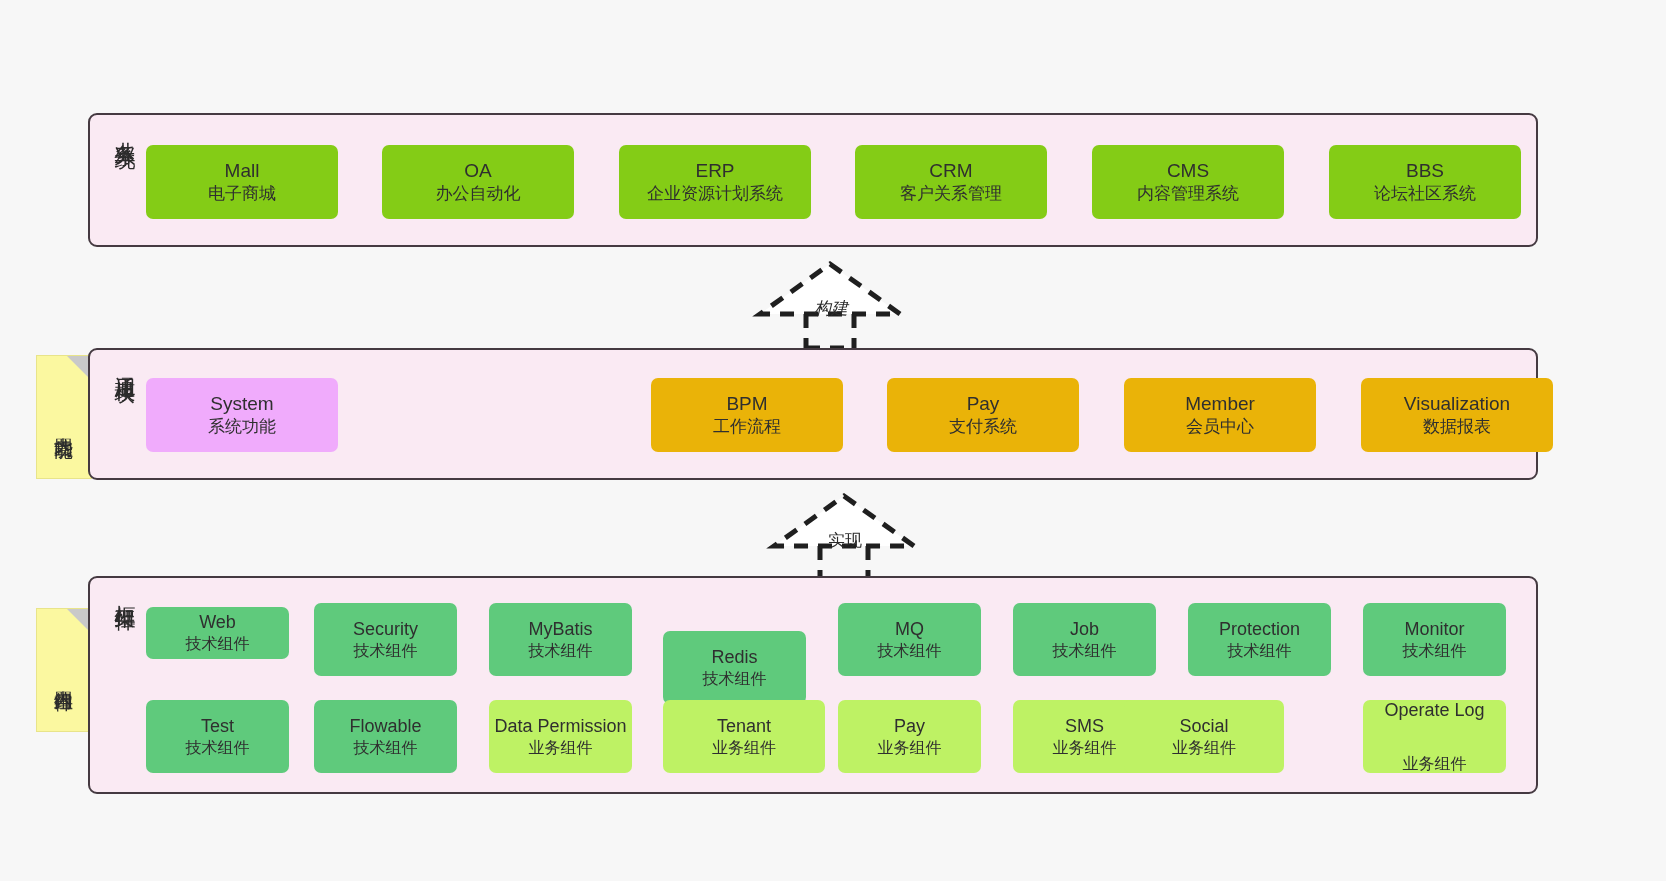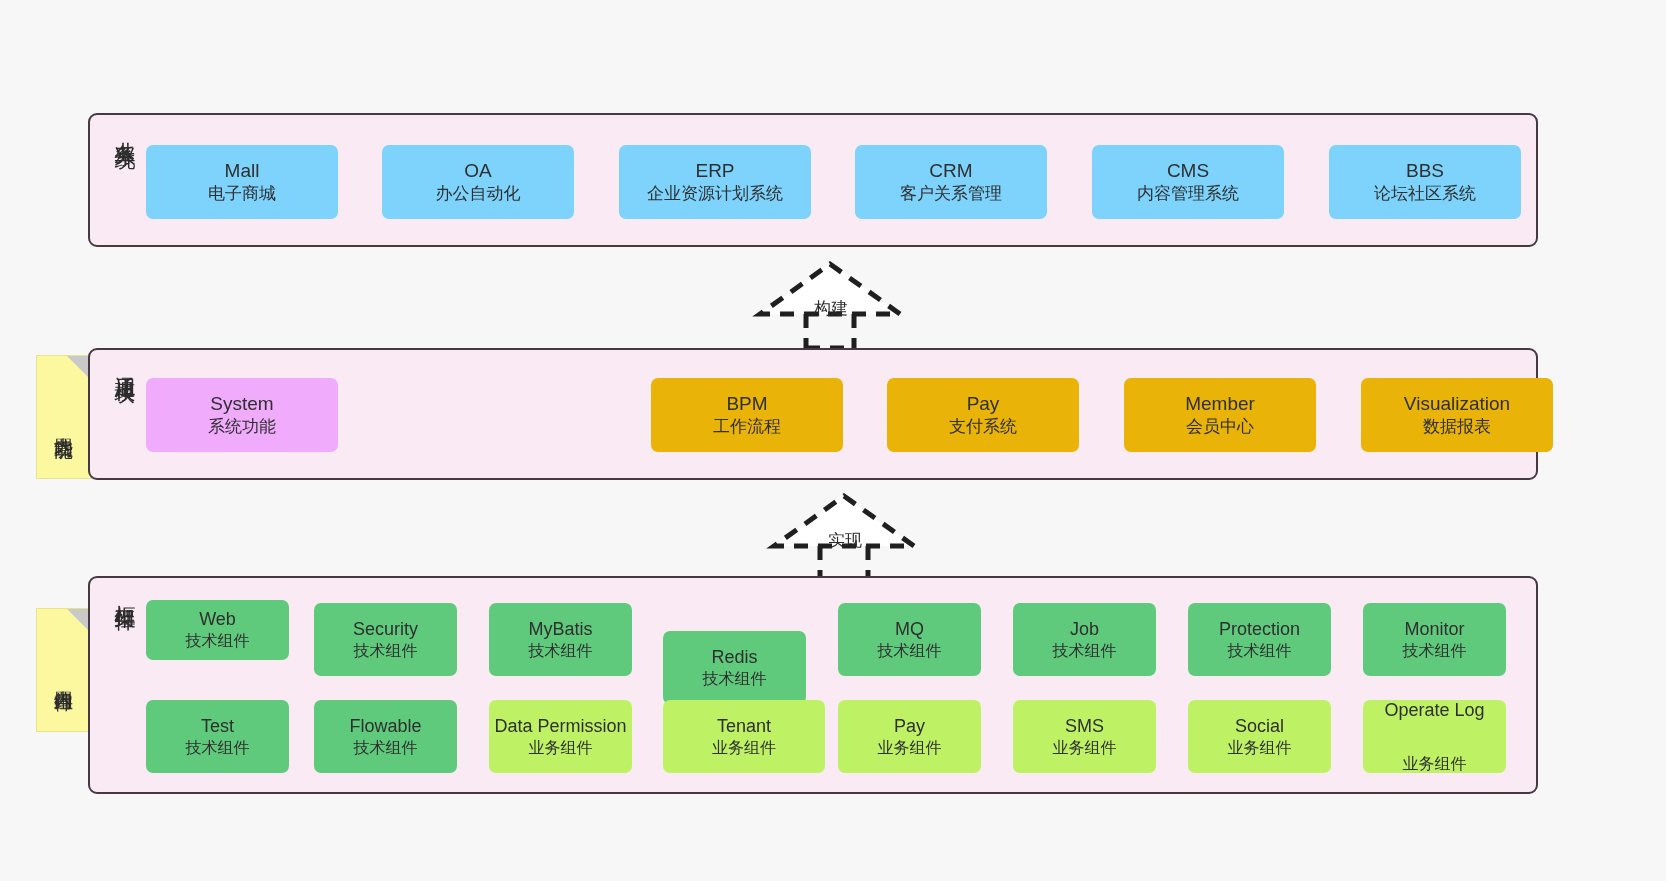--- a/index.html
+++ b/index.html
@@ -70,21 +70,21 @@
     align-items:center;
     justify-content:center;
     text-align:center;
     color:#2f2f2f;
     line-height:1.28;
   }
   .card .l1{font-size:19px;}
   .card .l2{font-size:17px;}
   .card.small .l1{font-size:18px;}
   .card.small .l2{font-size:16px;}
-  .c-blue{background:#7dd3fc;}
+  .c-blue{background:#84cc16;}
   .c-red{background:#f0abfc;}
   .c-pink{background:#eab308;margin-left:32px;}
   .c-green{background:#5fca7c;}
   .c-lgreen{background:#bef264;}
 
   
   .arrow{position:absolute;}
   .arrow svg{display:block;}
   .arrow .lbl{
     position:absolute;
@@ -130,21 +130,21 @@
 
   <div class="arrow" style="left:752px;top:258px;width:156px;height:92px;">
     <svg width="156" height="92" viewBox="0 0 156 92">
 
       <path d="M 78 6 L 148 56 L 8 56 Z" fill="#ffffff" stroke="#1f1f1f" stroke-width="5" stroke-dasharray="14,10" stroke-linejoin="miter"></path>
 
       <path d="M 54 56 L 54 90" fill="none" stroke="#1f1f1f" stroke-width="5" stroke-dasharray="14,10"></path>
       <path d="M 102 56 L 102 90" fill="none" stroke="#1f1f1f" stroke-width="5" stroke-dasharray="14,10"></path>
       <path d="M 54 90 L 102 90" fill="none" stroke="#1f1f1f" stroke-width="5" stroke-dasharray="14,10"></path>
     </svg>
-    <span class="lbl" style="left:62px;top:39px;">构建</span>
+    <span class="lbl" style="left:62px;top:39px;font-style:italic;">构建</span>
   </div>
 
   <div class="sticky" style="left:36px;top:355px;width:56px;height:124px;">
     <span class="fold"></span>
     <span>内置功能</span>
   </div>
 
   <div class="layer" style="left:88px;top:348px;width:1450px;height:132px;">
     <div class="layer-title">通用模块</div>
 
@@ -181,21 +181,21 @@
   </div>
 
   <div class="sticky" style="left:36px;top:608px;width:56px;height:124px;">
     <span class="fold"></span>
     <span>内置组件</span>
   </div>
 
   <div class="layer" style="left:88px;top:576px;width:1450px;height:218px;">
     <div class="layer-title">框架组件</div>
 
-    <div class="card small c-green" style="left:56px;top:22px;width:143px;height:60px;">
+    <div class="card small c-green" style="left:56px;top:29px;width:143px;height:52px;">
       <span class="l1">Web</span>
       <span class="l2">技术组件</span>
     </div>
     <div class="card small c-green" style="left:224px;top:25px;width:143px;height:73px;">
       <span class="l1">Security</span>
       <span class="l2">技术组件</span>
     </div>
     <div class="card small c-green" style="left:399px;top:25px;width:143px;height:73px;">
       <span class="l1">MyBatis</span>
       <span class="l2">技术组件</span>
@@ -238,21 +238,21 @@
       <span class="l2">业务组件</span>
     </div>
     <div class="card small c-lgreen" style="left:748px;top:122px;width:143px;height:73px;">
       <span class="l1">Pay</span>
       <span class="l2">业务组件</span>
     </div>
     <div class="card small c-lgreen" style="left:923px;top:122px;width:143px;height:73px;">
       <span class="l1">SMS</span>
       <span class="l2">业务组件</span>
     </div>
-    <div class="card small c-lgreen" style="left:1098px;top:122px;width:143px;height:73px;">
+    <div class="card small c-lgreen" style="left:1034px;top:122px;width:160px;height:73px;">
       <span class="l1">Social</span>
       <span class="l2">业务组件</span>
     </div>
     <div class="card small c-lgreen" style="left:1273px;top:122px;width:143px;height:73px;gap:32px;">
       <span class="l1">Operate Log</span>
       <span class="l2">业务组件</span>
     </div>
   </div>
 
 </div>

